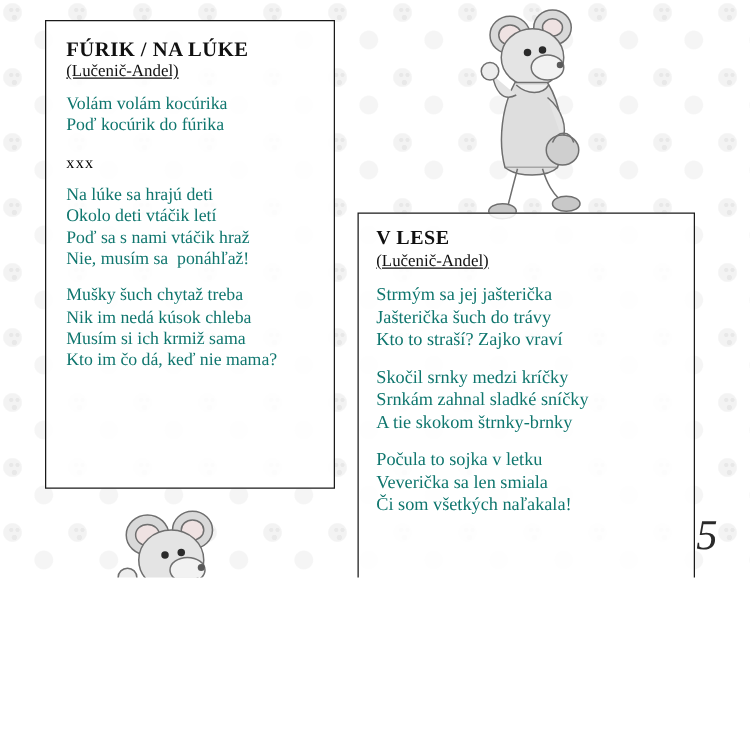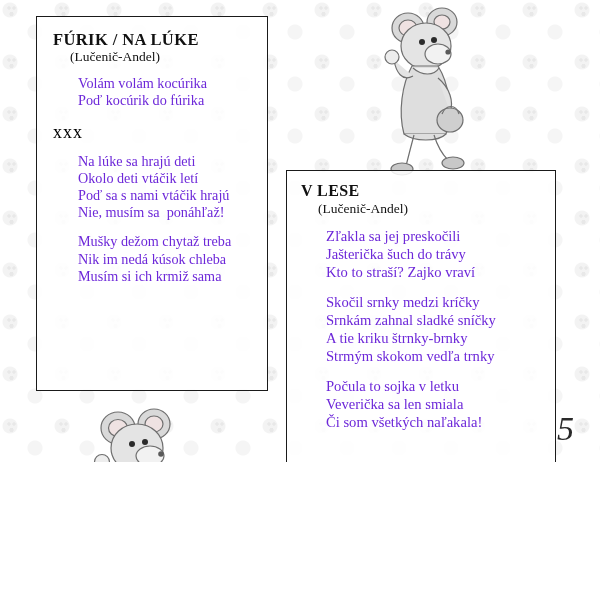--- a/index.html
+++ b/index.html
@@ -69,39 +69,39 @@
     letter-spacing: 0.4px;
     line-height: 1.05;
     margin: 0 0 1px 0;
     color: #111;
   }
   #poem-right .poem-title {
     font-size: 16px;
   }
   .poem-author {
     font-size: 13.5px;
-    margin: 0 0 10px 17px;
+    margin: 0 0 10px 0;
     color: #111;
+    text-decoration: underline;
   }
   .stanza {
     margin: 0 0 12px 0;
   }
   .line {
     font-size: 14.2px;
     line-height: 1.21;
-    color: #6d28d9;
+    color: #0f766e;
     white-space: pre;
-    margin-left: 25px;
   }
   #poem-right .line {
     font-size: 14.6px;
     line-height: 1.235;
   }
   .sep {
-    font-size: 18px;
+    font-size: 13px;
     letter-spacing: 1px;
     margin: 0 0 10px 0;
   }
 
   .page-number {
     position: absolute;
     right: 26px;
     bottom: 14px;
     font-family: "Liberation Serif", serif;
     font-size: 34px;
@@ -208,46 +208,46 @@
       <div class="line">Volám volám kocúrika</div>
       <div class="line">Poď kocúrik do fúrika</div>
     </div>
 
 
     <div class="sep">xxx</div>
 
     <div class="stanza">
       <div class="line">Na lúke sa hrajú deti</div>
       <div class="line">Okolo deti vtáčik letí</div>
-      <div class="line">Poď sa s nami vtáčik hrajú</div>
+      <div class="line">Poď sa s nami vtáčik hraž</div>
       <div class="line">Nie, musím sa  ponáhľaž!</div>
     </div>
 
     <div class="stanza">
-      <div class="line">Mušky dežom chytaž treba</div>
+      <div class="line">Mušky šuch chytaž treba</div>
       <div class="line">Nik im nedá kúsok chleba</div>
       <div class="line">Musím si ich krmiž sama</div>
+      <div class="line">Kto im čo dá, keď nie mama?</div>
     </div>
   </div>
 
   <div class="poem-box" id="poem-right">
     <div class="poem-title">V LESE</div>
     <div class="poem-author">(Lučenič-Andel)</div>
 
     <div class="stanza">
-      <div class="line">Zľakla sa jej preskočili</div>
+      <div class="line">Strmým sa jej jašterička</div>
       <div class="line">Jašterička šuch do trávy</div>
       <div class="line">Kto to straší? Zajko vraví</div>
     </div>
 
     <div class="stanza">
       <div class="line">Skočil srnky medzi kríčky</div>
       <div class="line">Srnkám zahnal sladké sníčky</div>
-      <div class="line">A tie kriku štrnky-brnky</div>
-      <div class="line">Strmým skokom vedľa trnky</div>
+      <div class="line">A tie skokom štrnky-brnky</div>
     </div>
 
 
     <div class="stanza">
       <div class="line">Počula to sojka v letku</div>
       <div class="line">Veverička sa len smiala</div>
       <div class="line">Či som všetkých naľakala!</div>
     </div>
   </div>
 

